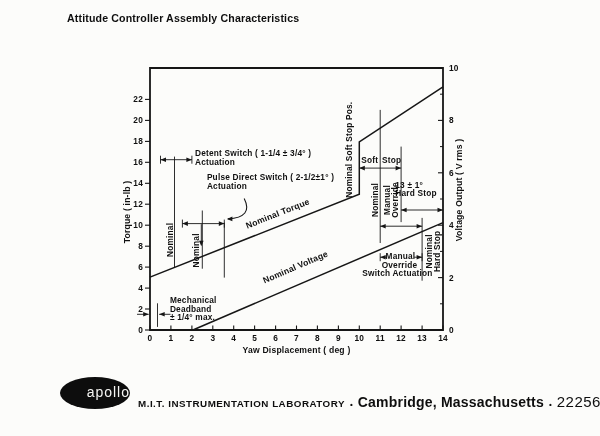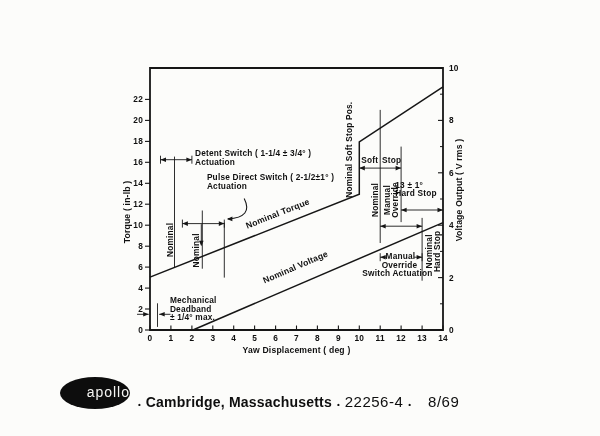--- a/index.html
+++ b/index.html
@@ -26,20 +26,21 @@
   .lab{font-size:9.8px;font-weight:bold;letter-spacing:0.5px;}
   .bullet{font-size:8px;font-weight:bold;}
   .loc{font-size:14px;font-weight:bold;letter-spacing:0.2px;}
   .docnum,.date{font-size:15px;font-weight:normal;letter-spacing:0.5px;}
   .date{margin-left:12px;}
 </style>
 </head>
 <body>
 
 <div class="page">
+  <div class="title">Attitude Controller Assembly Characteristics</div>
 
   <svg id="chart" width="600" height="436" viewBox="0 0 600 436">
       <g>
         <path d="M150,68 H443 V330 H150 Z" fill="none" stroke="#161616" stroke-width="1.8"></path>
       </g>
       <g>
         <line x1="150" y1="330" x2="150" y2="325.5" stroke="#161616" stroke-width="1.1"></line>
         <text x="150" y="341" text-anchor="middle" fill="#101010" font-size="8.3" font-weight="bold" font-family="&quot;Liberation Sans&quot;,sans-serif" letter-spacing="0.2">0</text>
         <line x1="170.9" y1="330" x2="170.9" y2="325.5" stroke="#161616" stroke-width="1.1"></line>
         <text x="170.9" y="341" text-anchor="middle" fill="#101010" font-size="8.3" font-weight="bold" font-family="&quot;Liberation Sans&quot;,sans-serif" letter-spacing="0.2">1</text>
@@ -268,20 +269,21 @@
         <g transform="translate(432.5,251.4) rotate(-90)">
           <text x="0" y="0" text-anchor="middle" fill="#101010" font-size="8.3" font-weight="bold" font-family="&quot;Liberation Sans&quot;,sans-serif" letter-spacing="0.2"><tspan x="0" dy="-1">Nominal</tspan><tspan x="0" dy="8">Hard Stop</tspan></text>
         </g>
       </g>
     </svg>
 
   <div class="logo">
     <span>apollo</span>
   </div>
   <div class="footer-text">
+    <span class="lab">M.I.T. INSTRUMENTATION LABORATORY</span>
     <span class="bullet">•</span>
     <span class="loc">Cambridge, Massachusetts</span>
     <span class="bullet">•</span>
     <span class="docnum">22256-4</span>
     <span class="bullet">•</span>
     <span class="date">8/69</span>
   </div>
 </div>
 
 </body></html>

